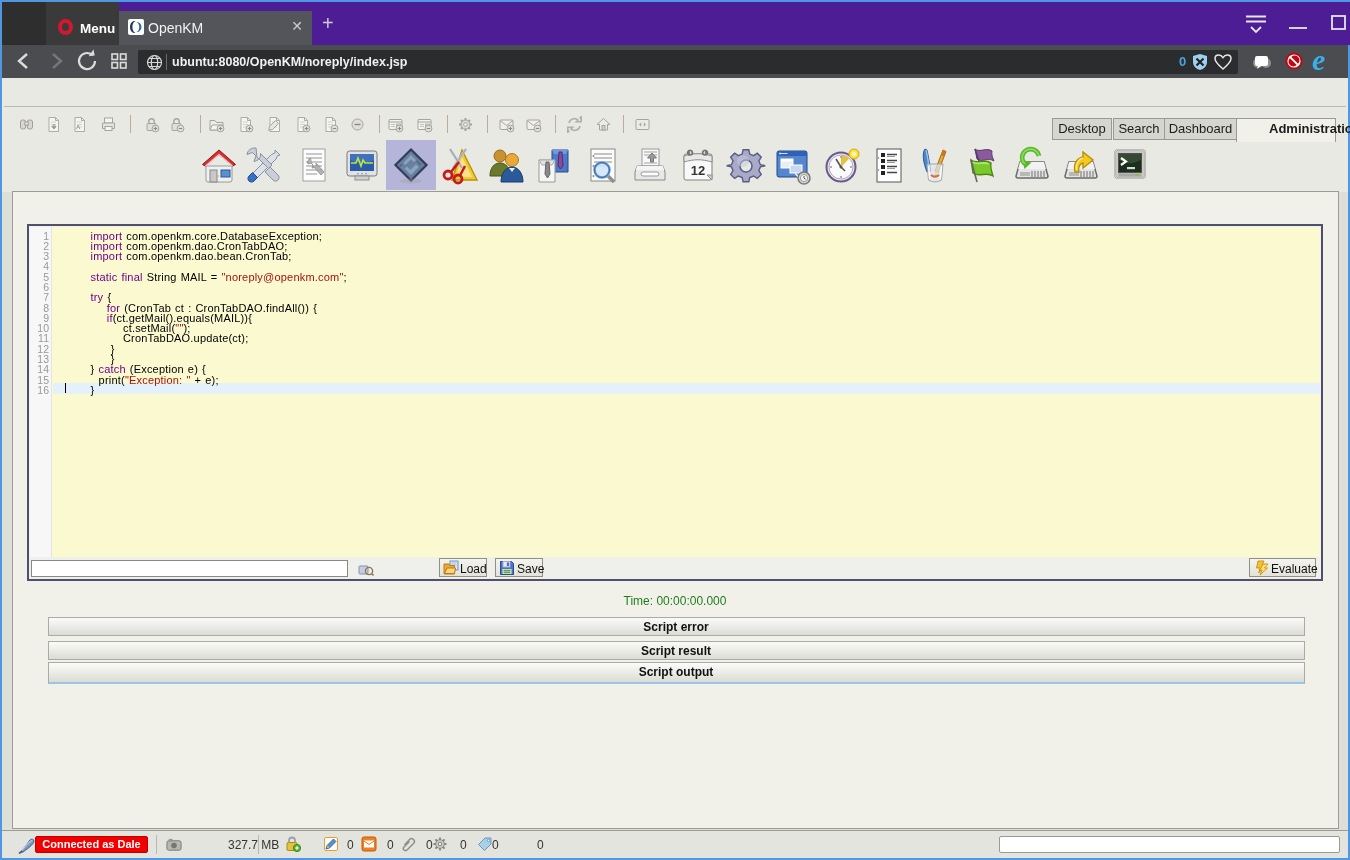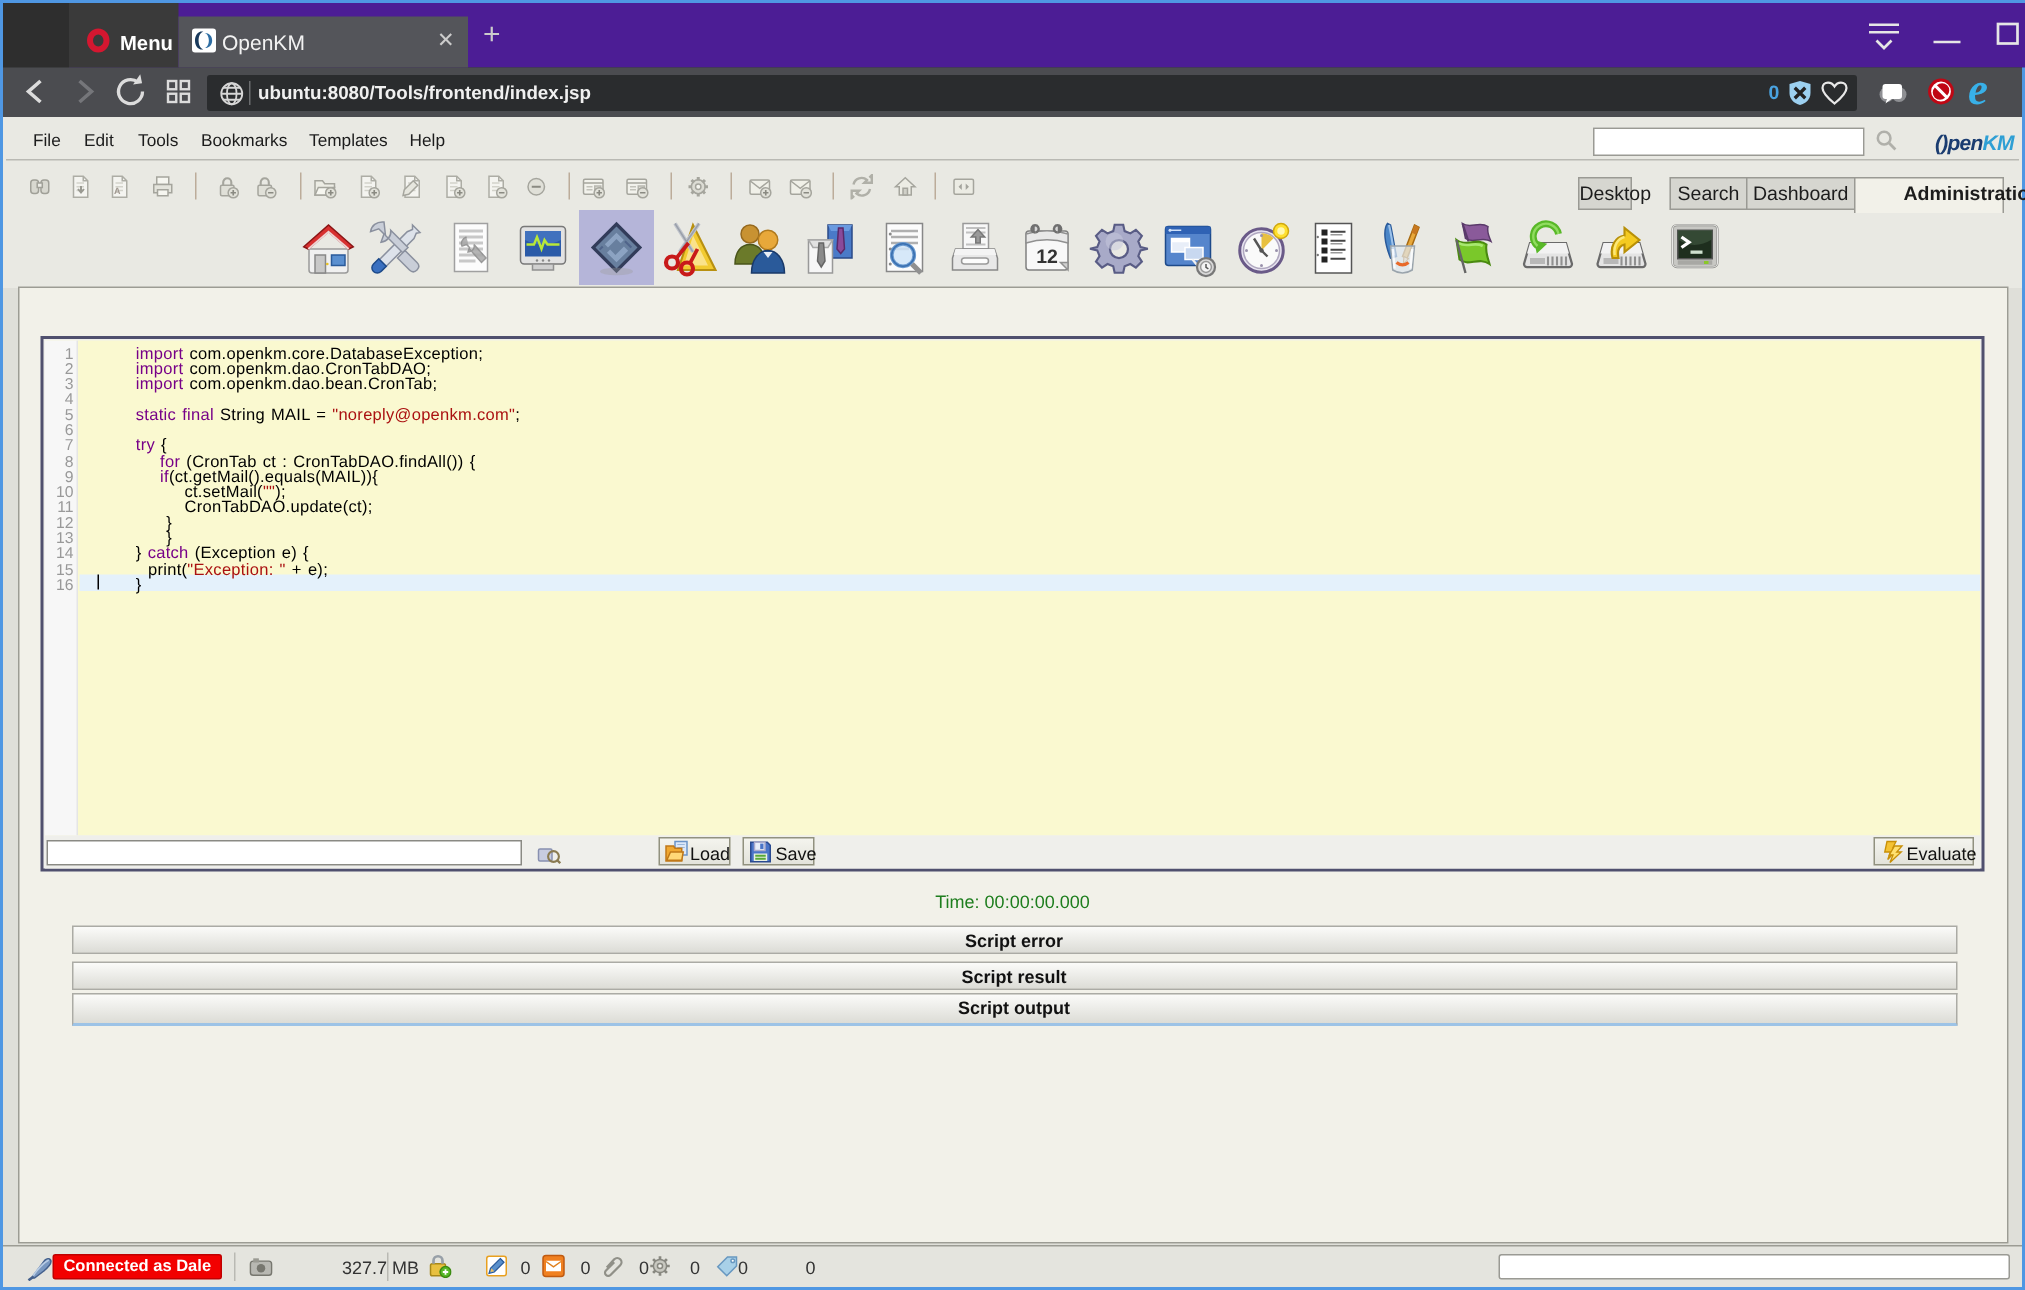--- a/index.html
+++ b/index.html
@@ -133,21 +133,21 @@
       </svg>
     <div id="addrfield">
       <svg style="position:absolute;left:8px;top:4px" width="17" height="17" viewBox="0 0 17 17">
           <g stroke="#d6d6d6" stroke-width="1.2" fill="none">
             <circle cx="8.5" cy="8.5" r="7"></circle>
             <ellipse cx="8.5" cy="8.5" rx="3.2" ry="7"></ellipse>
             <path d="M1.5 8.5h14M2.6 4.5h11.8M2.6 12.5h11.8"></path>
           </g>
         </svg>
       <div style="position:absolute;left:28px;top:4px;width:1px;height:16px;background:#6a6c6e"></div>
-      <div id="url">ubuntu:8080/Tools/frontend/index.jsp</div>
+      <div id="url">ubuntu:8080/OpenKM/noreply/index.jsp</div>
       <div style="position:absolute;left:1041px;top:4px;color:#4aa3e0;font-size:13px;font-weight:bold">0</div>
       <svg style="position:absolute;left:1053px;top:3px" width="18" height="18" viewBox="0 0 18 18">
           <path d="M9 1l7 2v6c0 4-3 7-7 8-4-1-7-4-7-8V3z" fill="#9cd0f0"></path>
           <path d="M5.5 5.5l7 7M12.5 5.5l-7 7" stroke="#222" stroke-width="2.2"></path>
         </svg>
       <svg style="position:absolute;left:1076px;top:4px" width="18" height="17" viewBox="0 0 18 17">
           <path d="M9 15 C3 10 1 7 1 4.6 C1 2.6 2.6 1 4.7 1 C6.4 1 8 2 9 3.6 C10 2 11.6 1 13.3 1 C15.4 1 17 2.6 17 4.6 C17 7 15 10 9 15Z" fill="none" stroke="#e8e8e8" stroke-width="1.5"></path>
         </svg>
     </div>
     <svg style="position:absolute;left:1250px;top:8px" width="20" height="18" viewBox="0 0 20 18">
@@ -158,34 +158,20 @@
       </svg>
     <svg style="position:absolute;left:1282px;top:6px" width="20" height="20" viewBox="0 0 20 20">
         <circle cx="10" cy="10" r="8.6" fill="#c00714"></circle>
         <path d="M10 3.4 A6.6 6.6 0 0 1 16.6 10 A6.6 6.6 0 0 1 10 16.6 A6.6 6.6 0 0 1 3.4 10 A6.6 6.6 0 0 1 10 3.4 Z M5.9 7.3 A4.7 4.7 0 0 0 12.7 14.1 Z M7.3 5.9 L14.1 12.7 A4.7 4.7 0 0 0 7.3 5.9Z" fill="#fff" fill-rule="evenodd"></path>
       </svg>
     <div style="position:absolute;left:1310px;top:-2px;color:#38b0e8;font-size:30px;font-style:italic;font-weight:bold;font-family:'Liberation Serif',serif">e</div>
   </div>
 
   <div id="page">
     <div id="topbars">
-      <div id="pmenubar">
-        <div class="pmenu" style="left:20px">File</div>
-        <div class="pmenu" style="left:54px">Edit</div>
-        <div class="pmenu" style="left:90px">Tools</div>
-        <div class="pmenu" style="left:132px">Bookmarks</div>
-        <div class="pmenu" style="left:204px">Templates</div>
-        <div class="pmenu" style="left:271px">Help</div>
-        <div id="psearch"></div>
-        <svg id="pmag" width="15" height="15" viewBox="0 0 16 16">
-            <circle cx="6.5" cy="6.5" r="4.5" fill="none" stroke="#b0b0aa" stroke-width="1.8"></circle>
-            <path d="M10 10l4.5 4.5" stroke="#b0b0aa" stroke-width="2"></path>
-          </svg>
-        <div id="plogo">()pen<span class="km">KM</span></div>
-      </div>
       <div id="pmenusep"></div>
       <svg width="0" height="0" style="position:absolute">
         <defs>
           <g id="y-doc">
               <path d="M4 1.5 h6.5 l3 3 V15.5 H4z" fill="#f4f4f0" stroke="#adada5"></path>
               <path d="M10.5 1.5 v3 h3" fill="none" stroke="#adada5"></path>
               <path d="M6 6h5M6 8.5h5M6 11h5" stroke="#d2d2ca" stroke-width="1"></path>
             </g>
           <g id="y-plus">
               <circle cx="12.5" cy="12.5" r="3.4" fill="#e2e2da" stroke="#a5a59d"></circle>
@@ -324,21 +310,21 @@
           </svg>
         <svg class="sico" style="left:592.5px">
             <use href="#y-home"></use>
           </svg>
         <div class="tsep" style="left:621px"></div>
         <svg class="sico" style="left:631.5px">
             <use href="#y-rsz"></use>
           </svg>
       </div>
       <div id="ptabs">
-        <div class="ptab" style="left:1050px;width:36px">Desktop</div>
+        <div class="ptab" style="left:1050px;width:60px">Desktop</div>
         <div class="ptab" style="left:1111px;width:52px">Search</div>
         <div class="ptab" style="left:1162px;width:73px">Dashboard</div>
         <div class="ptab" id="ptab-admin" style="left:1234px;width:100px">Administration</div>
       </div>
       <div id="bigtb">
           <div id="bigsel"></div>
         <svg class="bico" style="left:197px" viewBox="0 0 40 40">
             <path d="M7 20h26v14a2 2 0 0 1-2 2H9a2 2 0 0 1-2-2z" fill="#f0f0f0" stroke="#9a9a9a"></path>
             <path d="M3.5 18.5 L20 4 L36.5 18.5 L33.5 20 L20 8.5 L6.5 20 Z" fill="#d83030" stroke="#8a1515"></path>
             <path d="M6.5 20 L20 8.5 L33.5 20" fill="none" stroke="#f0d0d0" stroke-width="1.2"></path>

